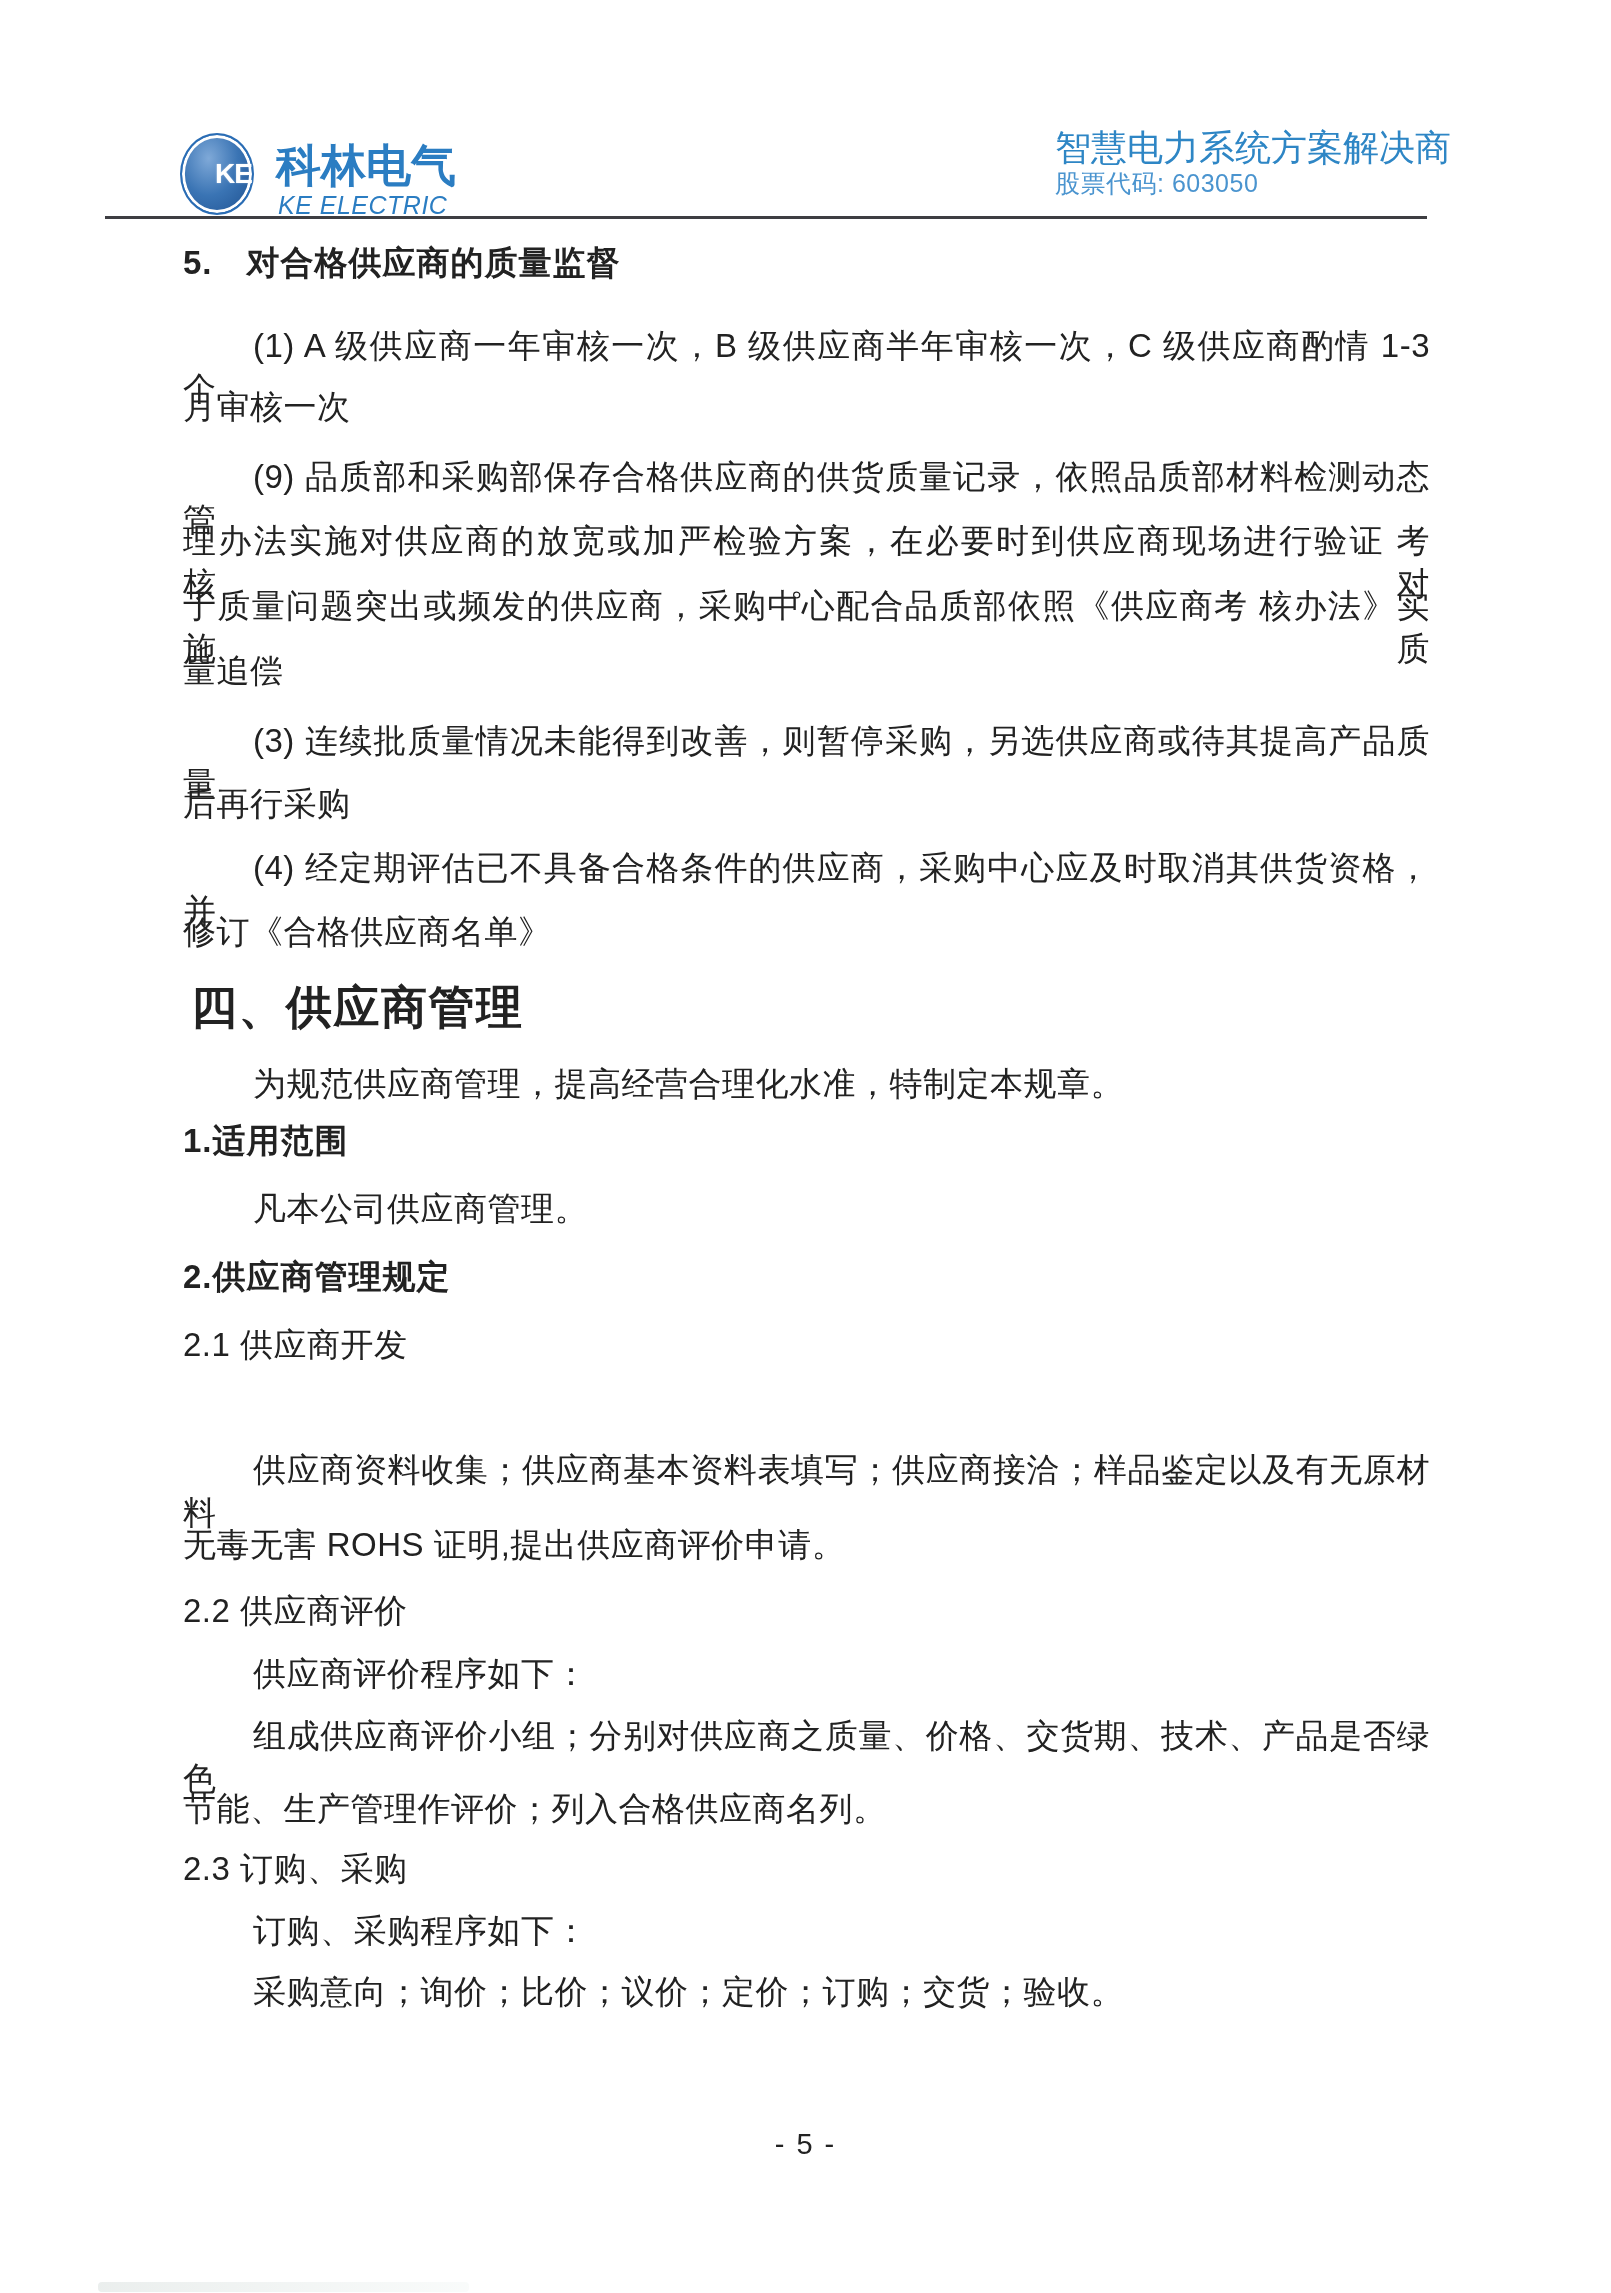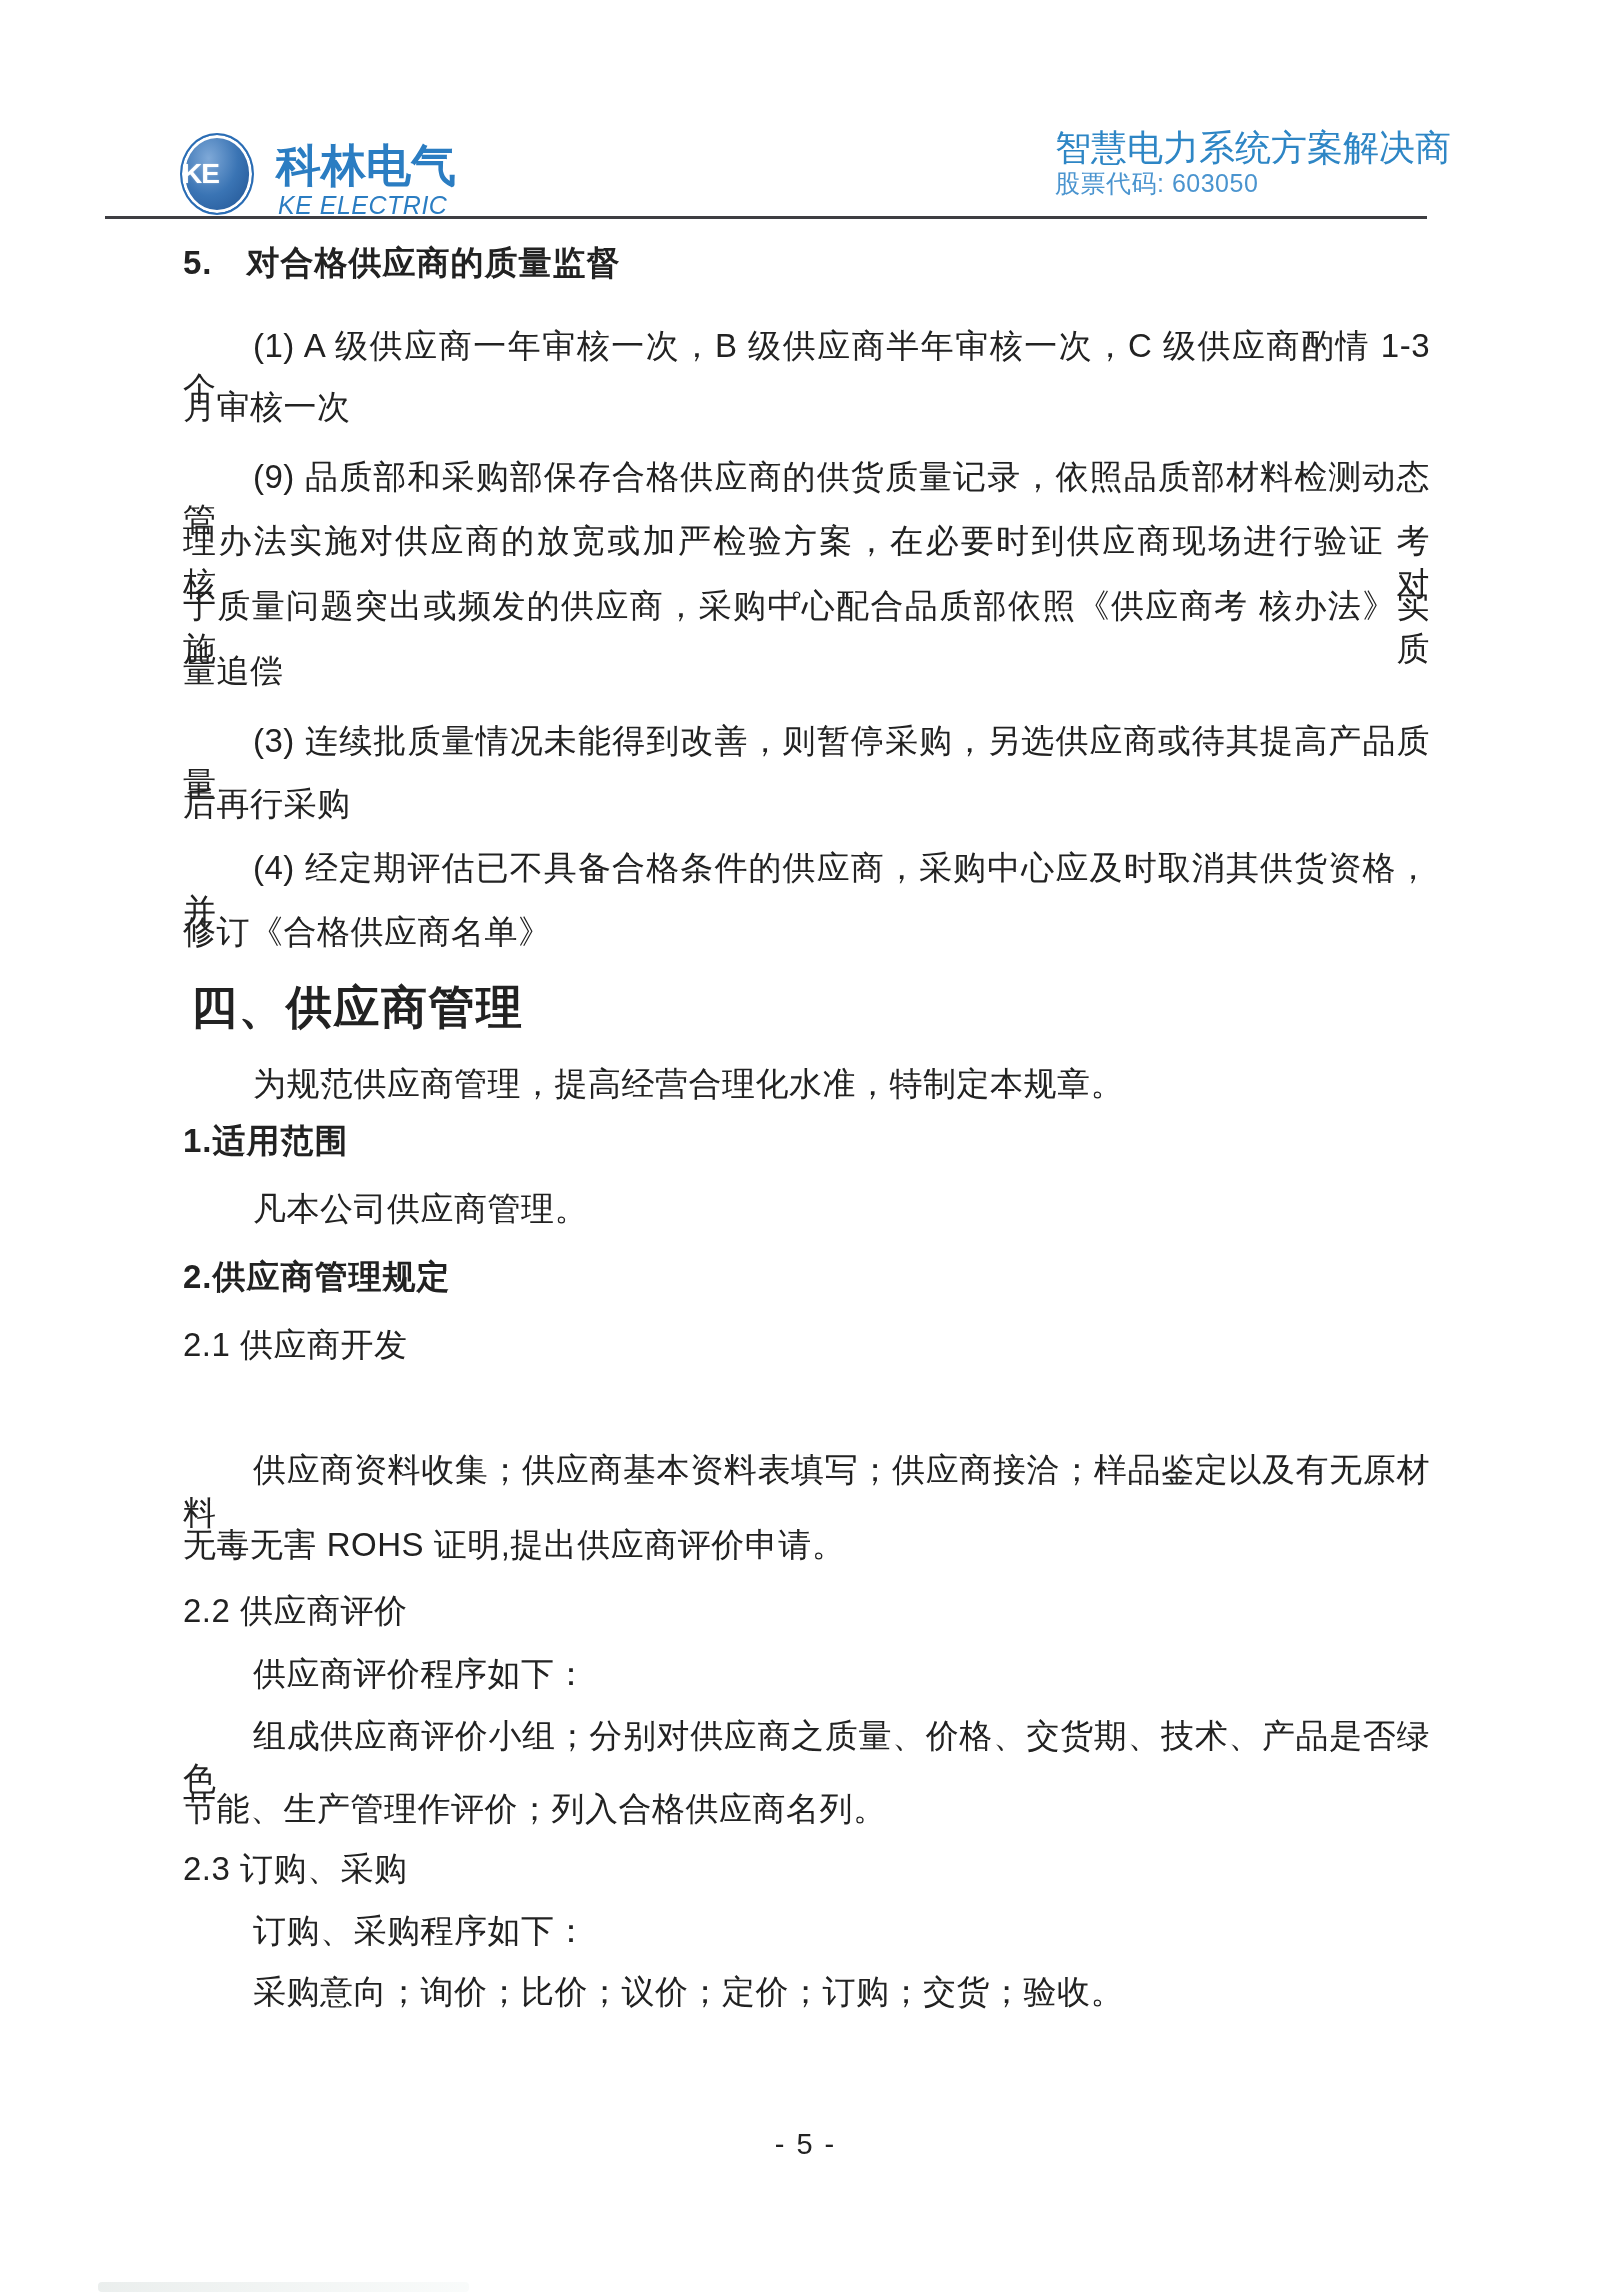--- a/index.html
+++ b/index.html
@@ -10,21 +10,21 @@
     overflow:hidden;
     font-family:"Liberation Sans","DejaVu Sans",sans-serif;
   }
   
   .logo{
     position:absolute;left:180px;top:133px;width:70px;height:78px;
     border-radius:50%;
     border:2.9px solid #2a6db5;
     box-shadow:inset 0 0 0 2.9px #ffffff;
     background:radial-gradient(ellipse at 38% 30%, #7fa9d8 0%, #3a74b4 48%, #1d4f8e 100%);
-    display:flex;align-items:center;justify-content:flex-start;
+    display:flex;align-items:center;justify-content:flex-end;
   }
   .logo .mono{
     color:#ffffff;font-weight:bold;font-size:28px;letter-spacing:-1px;
     text-shadow:0 0 2px rgba(255,255,255,.4);
   }
   .brand-cn{
     position:absolute;left:276px;top:143px;
     font-size:45px;font-weight:600;color:#2b7dc2;letter-spacing:0px;line-height:1;
   }
   .brand-en{

